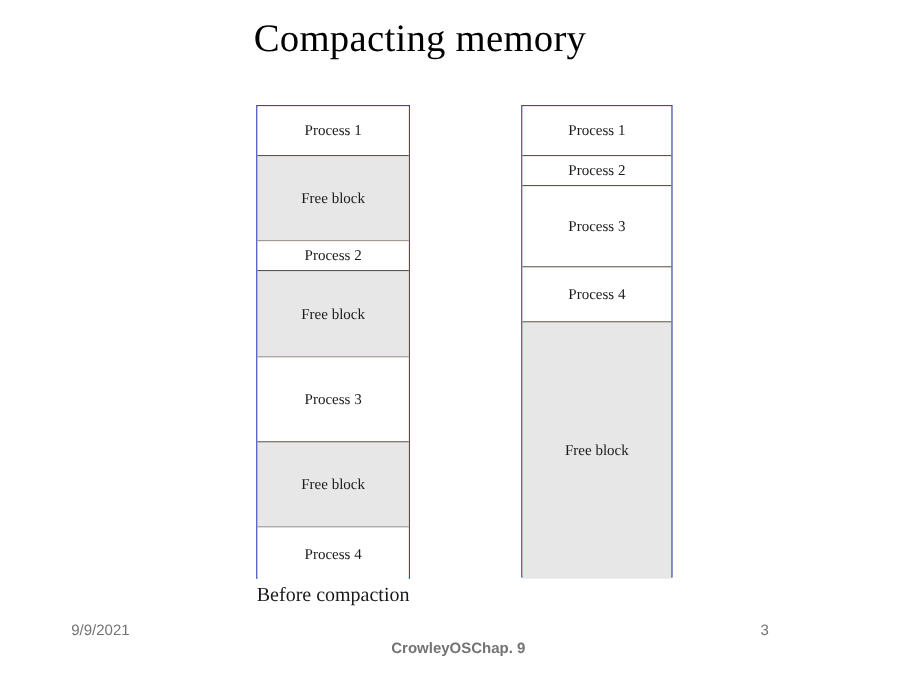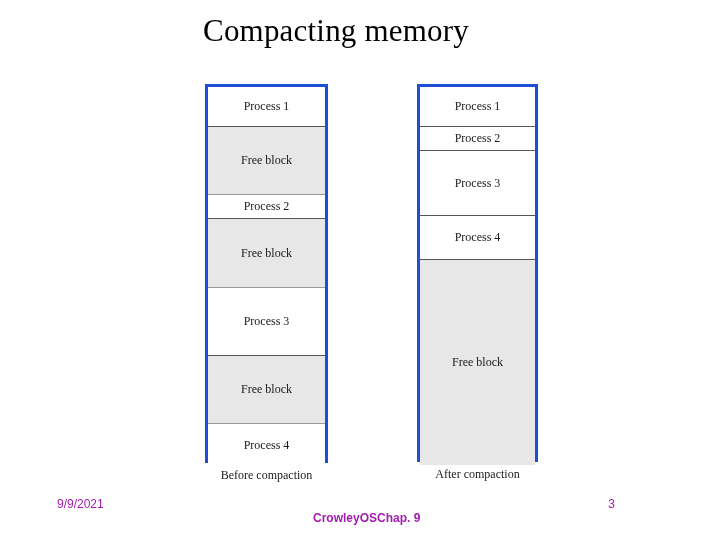--- a/index.html
+++ b/index.html
@@ -40,21 +40,21 @@
   }
 
   .mem-column {
     position: absolute;
   }
 
   .mem-blocks {
     position: relative;
     width: 100%;
     box-sizing: border-box;
-    border: 3px solid #1d4ed8;
+    border: 1px solid #1d4ed8;
     background: #fdba74;
   }
 
   .mem-block {
     position: relative;
     box-sizing: border-box;
     display: flex;
     align-items: center;
     justify-content: center;
     border-bottom: 1px solid #555555;
@@ -77,35 +77,35 @@
   .mem-block .blk-label {
     white-space: nowrap;
   }
 
   .col-caption {
     position: absolute;
     left: -20px;
     width: calc(100% + 40px);
     text-align: center;
     font-family: "Liberation Serif", serif;
-    font-size: 12px;
+    font-size: 16px;
     color: #1a1a1a;
     white-space: nowrap;
   }
 
   
   #footer {
     position: absolute;
     left: 0;
     top: 494px;
     width: 672px;
     height: 24px;
     font-family: "Liberation Sans", sans-serif;
     font-size: 12px;
-    color: #a21caf;
+    color: #737373;
   }
   #footer-date {
     position: absolute;
     left: 57px;
     top: 3px;
   }
   #footer-center {
     position: absolute;
     left: 0;
     top: 3px;
@@ -167,21 +167,20 @@
         <div class="mem-block proc" style="height: 65px;">
           <span class="blk-label">Process 3</span>
         </div>
         <div class="mem-block proc" style="height: 44px;">
           <span class="blk-label">Process 4</span>
         </div>
         <div class="mem-block free" style="height: 205px;">
           <span class="blk-label">Free block</span>
         </div>
       </div>
-      <div class="col-caption" style="top: 383px;">After compaction</div>
     </div>
   </div>
 
 <div id="footer">
   <div id="footer-date">9/9/2021</div>
   <div id="footer-center">
     <span>Crowley</span><span class="foot-gap-1"></span><span>OS</span><span class="foot-gap-2"></span><span>Chap. 9</span>
   </div>
   <div id="footer-page">3</div>
 </div>

